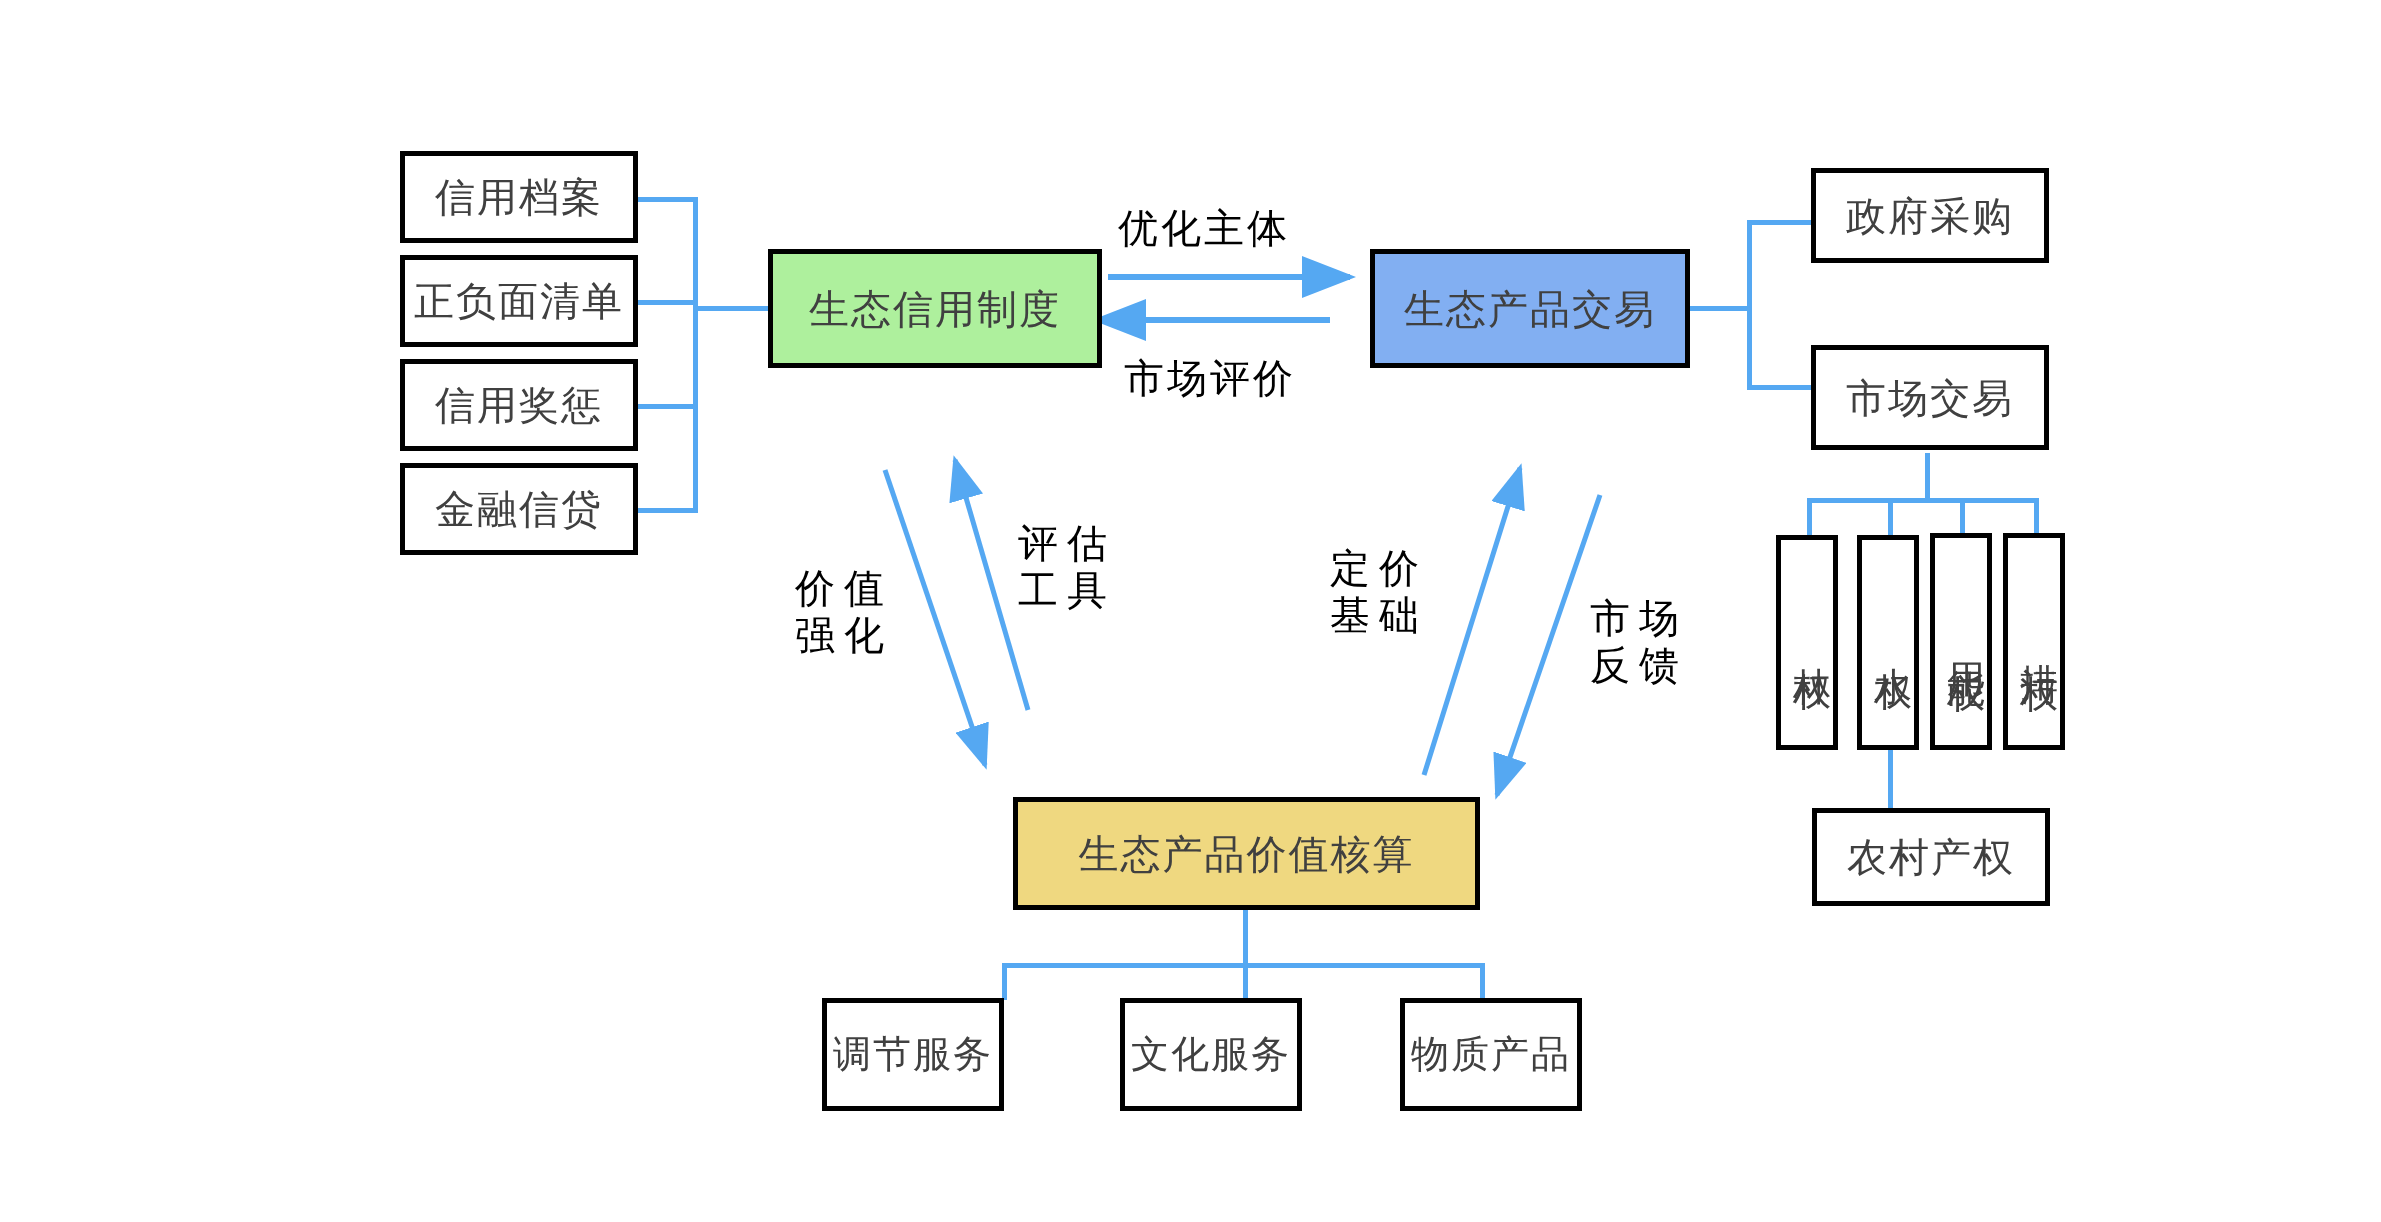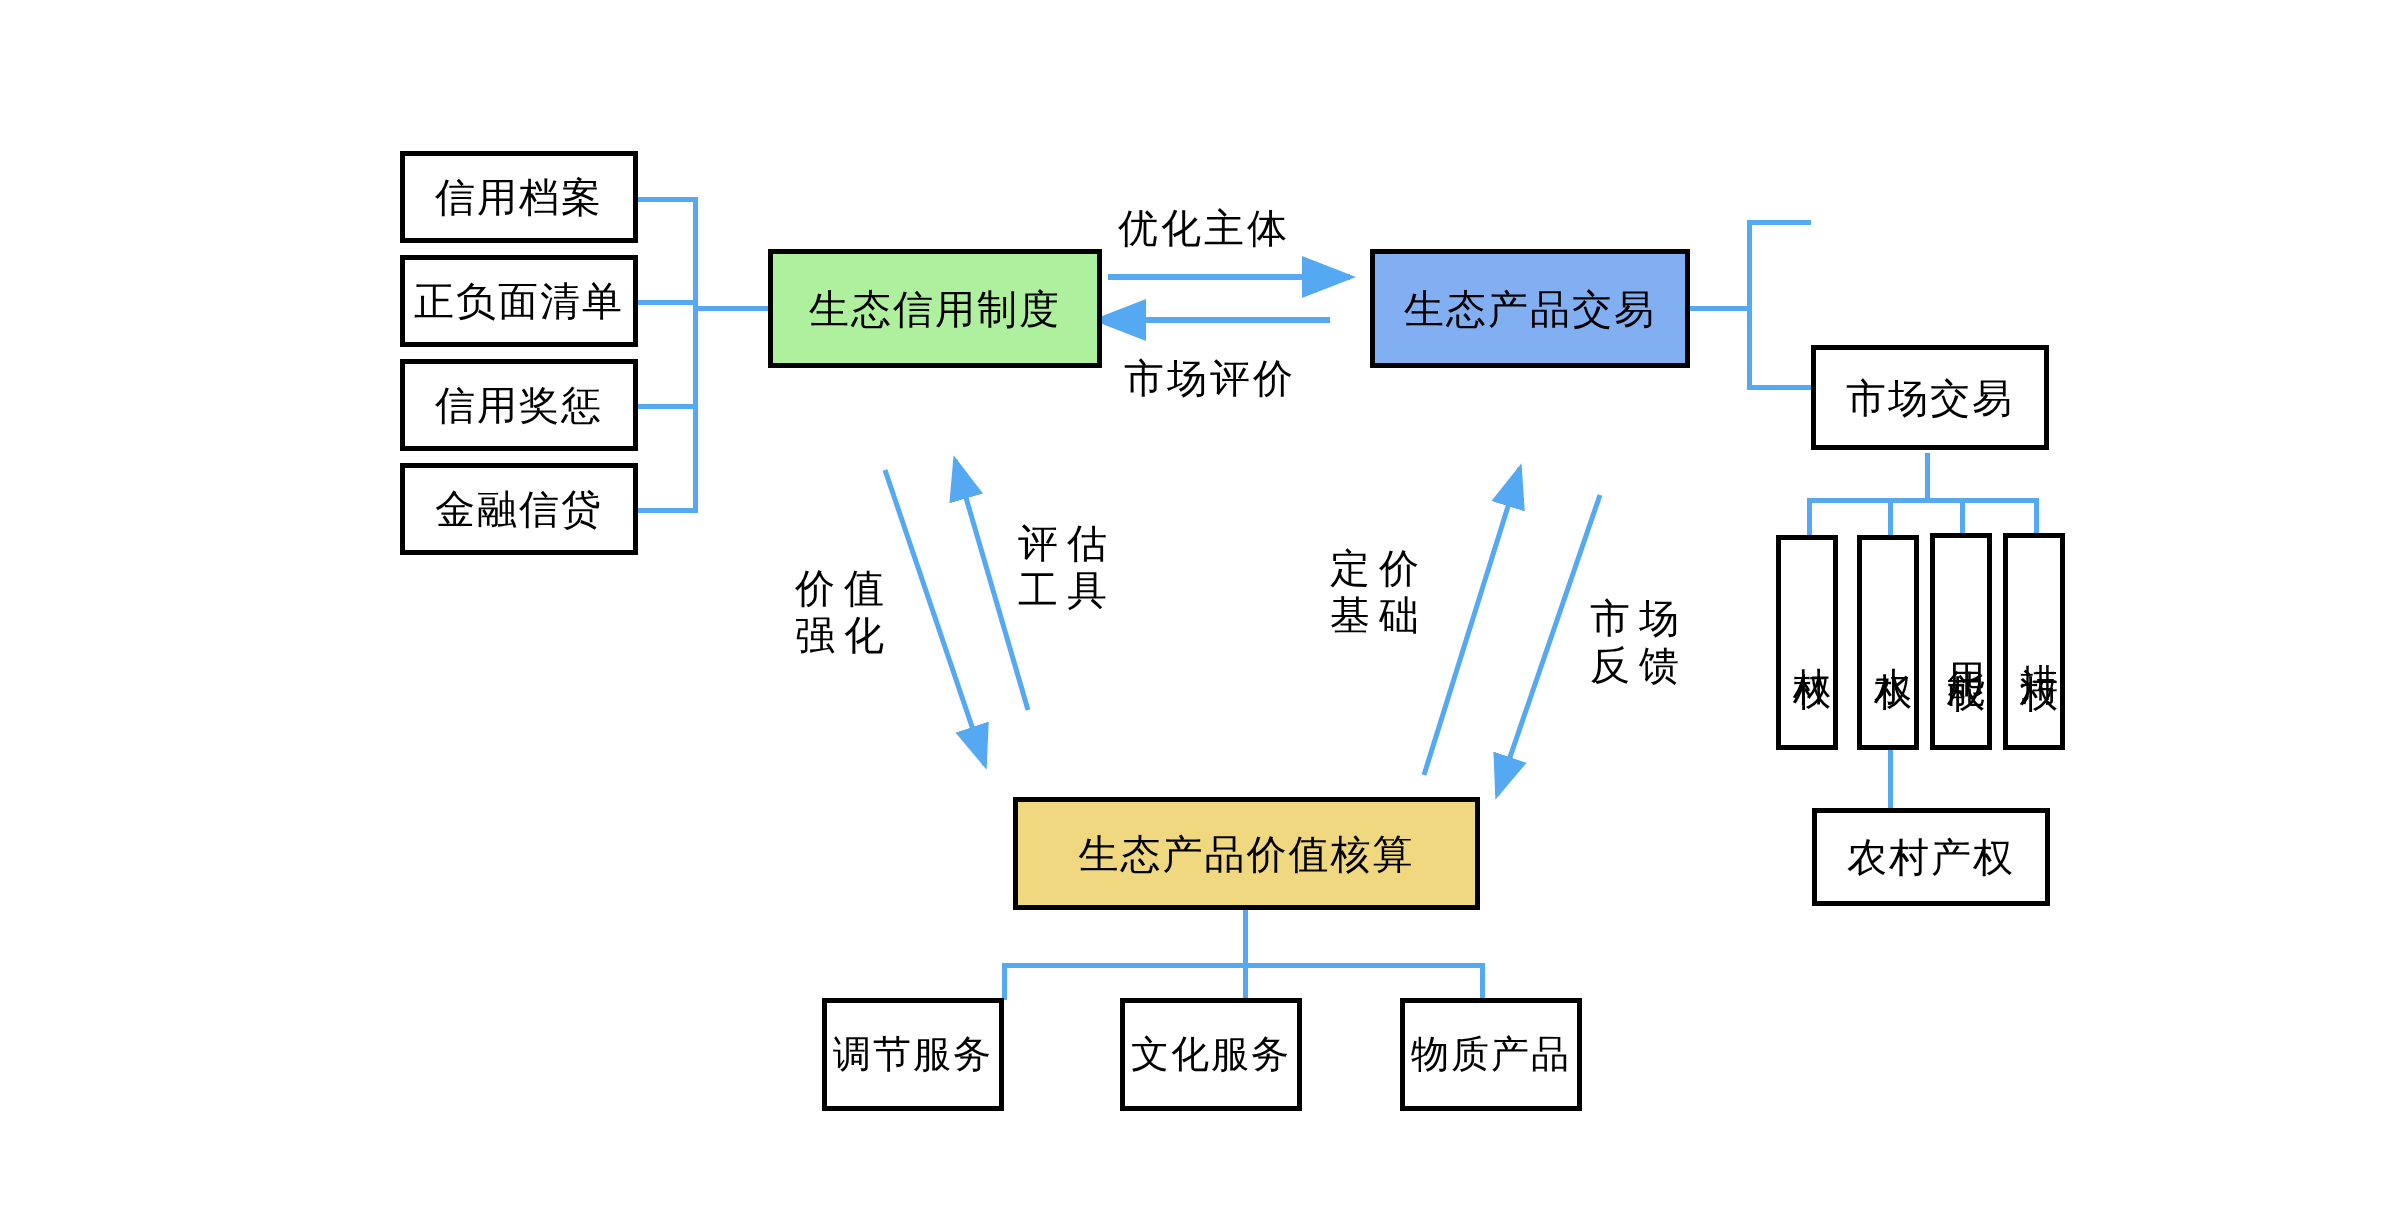--- a/index.html
+++ b/index.html
@@ -20,21 +20,21 @@
   
   .node {
     position: absolute;
     box-sizing: border-box;
     border: 5px solid #000000;
     background: #ffffff;
     display: flex;
     align-items: center;
     justify-content: center;
     text-align: center;
-    color: #000000;
+    color: #404040;
     font-size: 40px;
     line-height: 1.15;
     letter-spacing: 2px;
     white-space: nowrap;
     z-index: 3;
   }
   .node.green  { background: #AEF09D; }
   .node.blue   { background: #82AFF2; }
   .node.yellow { background: #EFD880; }
 
@@ -147,20 +147,23 @@
   <div class="node green" style="left:768px; top:249px; width:334px; height:119px;">
     <span>生态信用制度</span>
   </div>
   <div class="node blue" style="left:1370px; top:249px; width:320px; height:119px;">
     <span>生态产品交易</span>
   </div>
   <div class="node yellow" style="left:1013px; top:797px; width:467px; height:113px;">
     <span>生态产品价值核算</span>
   </div>
 
+  <div class="node" style="left:1811px; top:168px; width:238px; height:95px;">
+    <span>政府采购</span>
+  </div>
   <div class="node" style="left:1811px; top:345px; width:238px; height:105px;">
     <span>市场交易</span>
   </div>
 
   <div class="node vert" style="left:1776px; top:535px; width:62px; height:215px;">
     <span>林权</span>
   </div>
   <div class="node vert" style="left:1857px; top:535px; width:62px; height:215px;">
     <span>水权</span>
   </div>

